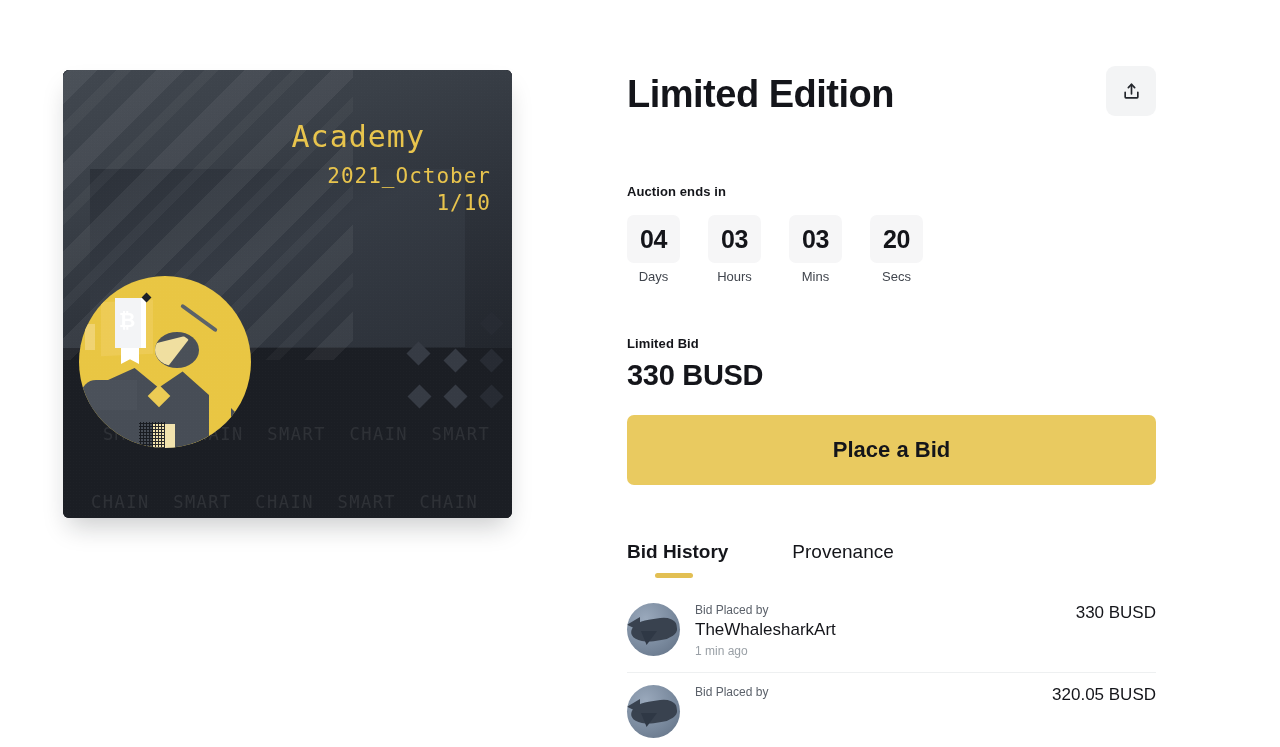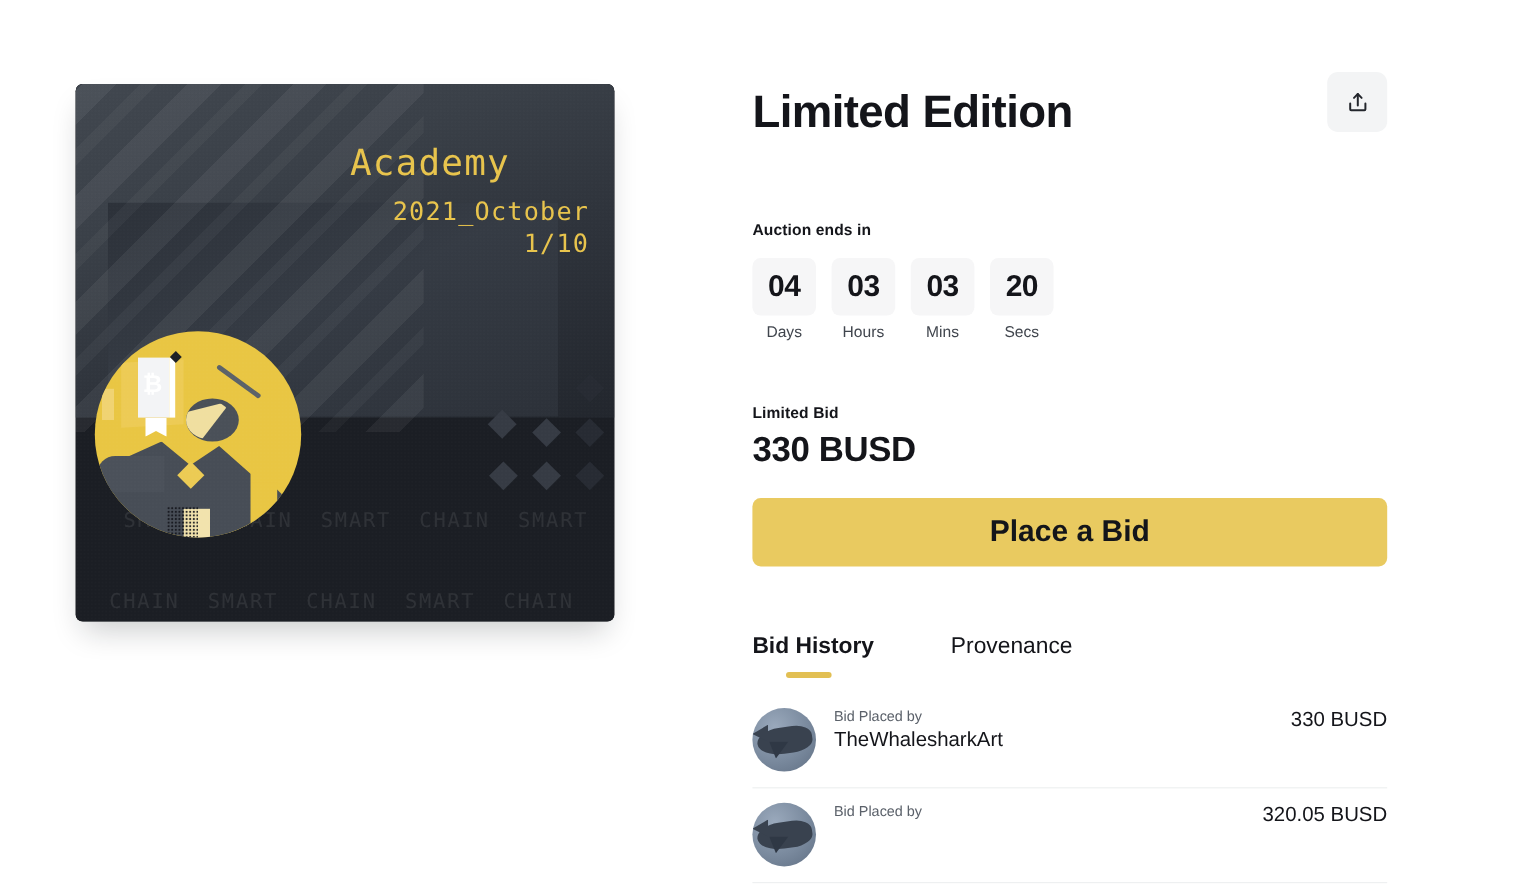--- a/index.html
+++ b/index.html
@@ -274,21 +274,21 @@
   
   .right-col {
     position: absolute;
     left: 627px;
     top: 54px;
     width: 529px;
   }
 
   .title-row {
     display: flex;
-    align-items: center;
+    align-items: flex-end;
     justify-content: space-between;
   }
   .page-title {
     font-size: 38px;
     font-weight: bold;
     letter-spacing: -0.5px;
     line-height: 44px;
     margin-top: 18px;
   }
   .share-btn {
@@ -306,21 +306,21 @@
   .section-label {
     font-size: 13px;
     font-weight: bold;
     color: #14151a;
     letter-spacing: 0.1px;
   }
 
   .countdown-wrap { margin-top: 68px; }
   .countdown {
     display: flex;
-    gap: 13px;
+    gap: 28px;
     margin-top: 16px;
   }
   .cd-unit {
     width: 53px;
     text-align: center;
   }
   .cd-box {
     height: 48px;
     border-radius: 7px;
     background: #f6f6f7;
@@ -343,26 +343,26 @@
     margin-top: 8px;
     font-size: 29px;
     font-weight: bold;
     letter-spacing: -0.3px;
     color: #14151a;
   }
 
   .place-bid {
     margin-top: 23px;
     width: 529px;
-    height: 57px;
+    height: 70px;
     border: none;
     border-radius: 7px;
     background: #e9ca60;
     font-family: "Liberation Sans", sans-serif;
-    font-size: 25px;
+    font-size: 22px;
     font-weight: bold;
     color: #14151a;
     cursor: pointer;
   }
 
   
   .hist-tabs {
     display: flex;
     gap: 64px;
     margin-top: 56px;
@@ -565,20 +565,21 @@
 
       <div class="hist-row">
         <div class="hist-avatar">
           <div class="shark"></div>
           <div class="fin"></div>
           <div class="tail"></div>
         </div>
         <div class="hist-info">
           <div class="hist-by">Bid Placed by</div>
           <div class="hist-user">TheWhalesharkArt</div>
+          <div class="hist-time">1 min ago</div>
         </div>
         <div class="hist-amt">330 BUSD</div>
       </div>
 
       <div class="hist-row">
         <div class="hist-avatar">
           <div class="shark"></div>
           <div class="fin"></div>
           <div class="tail"></div>
         </div>

